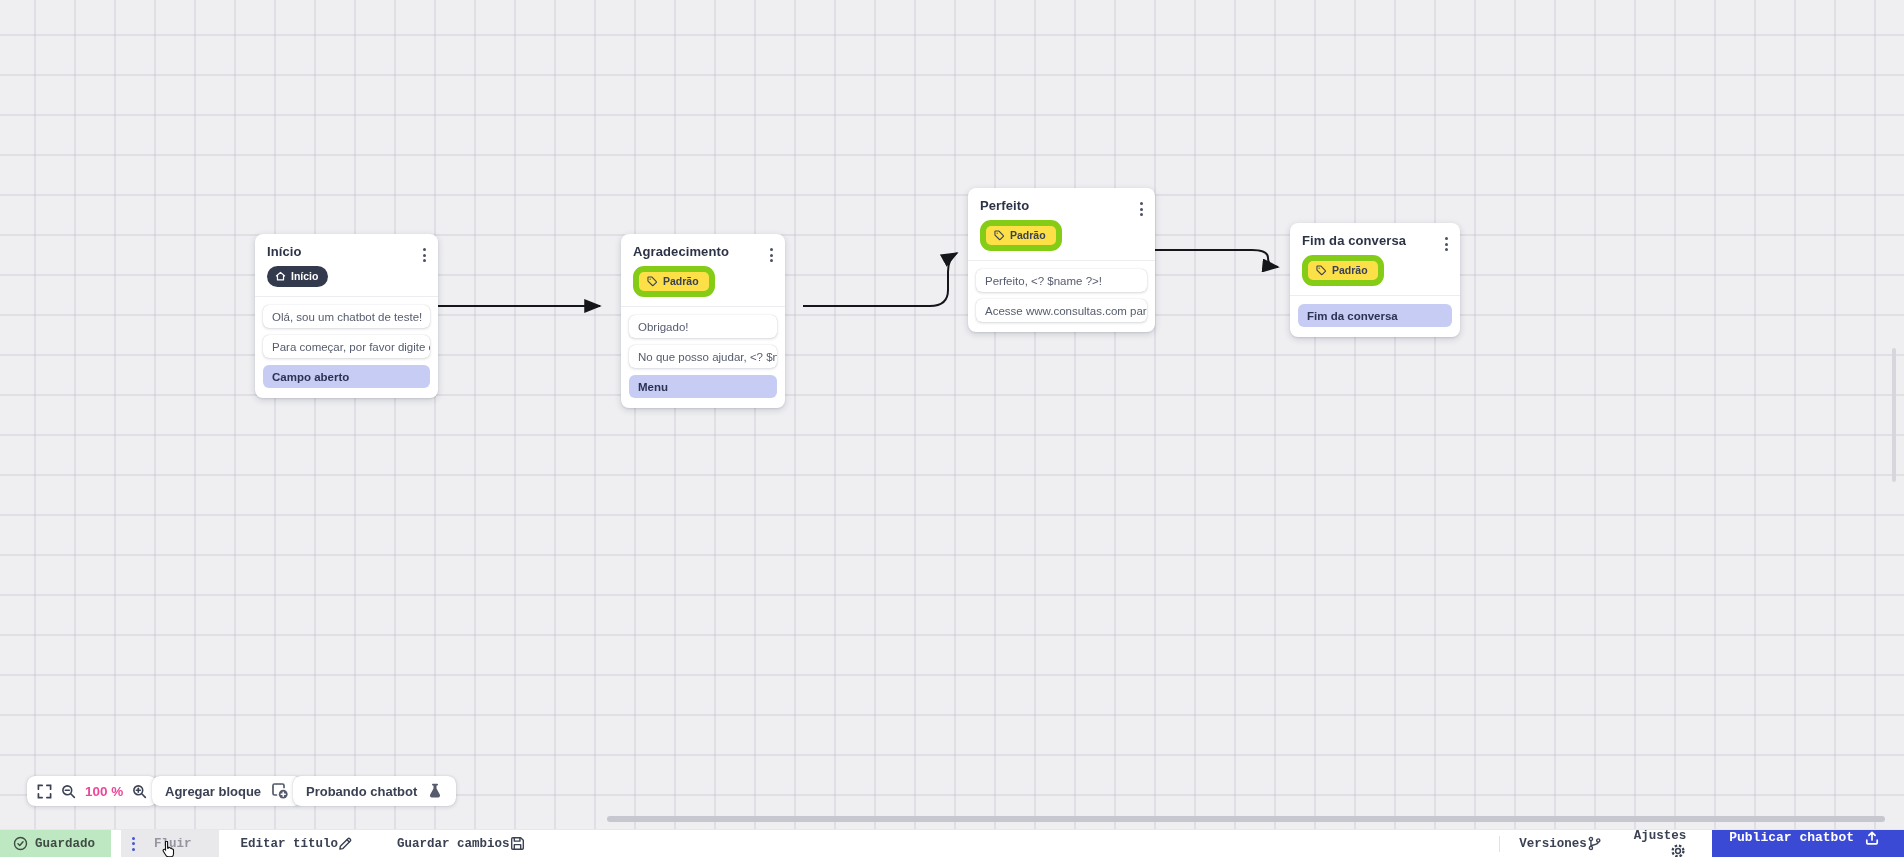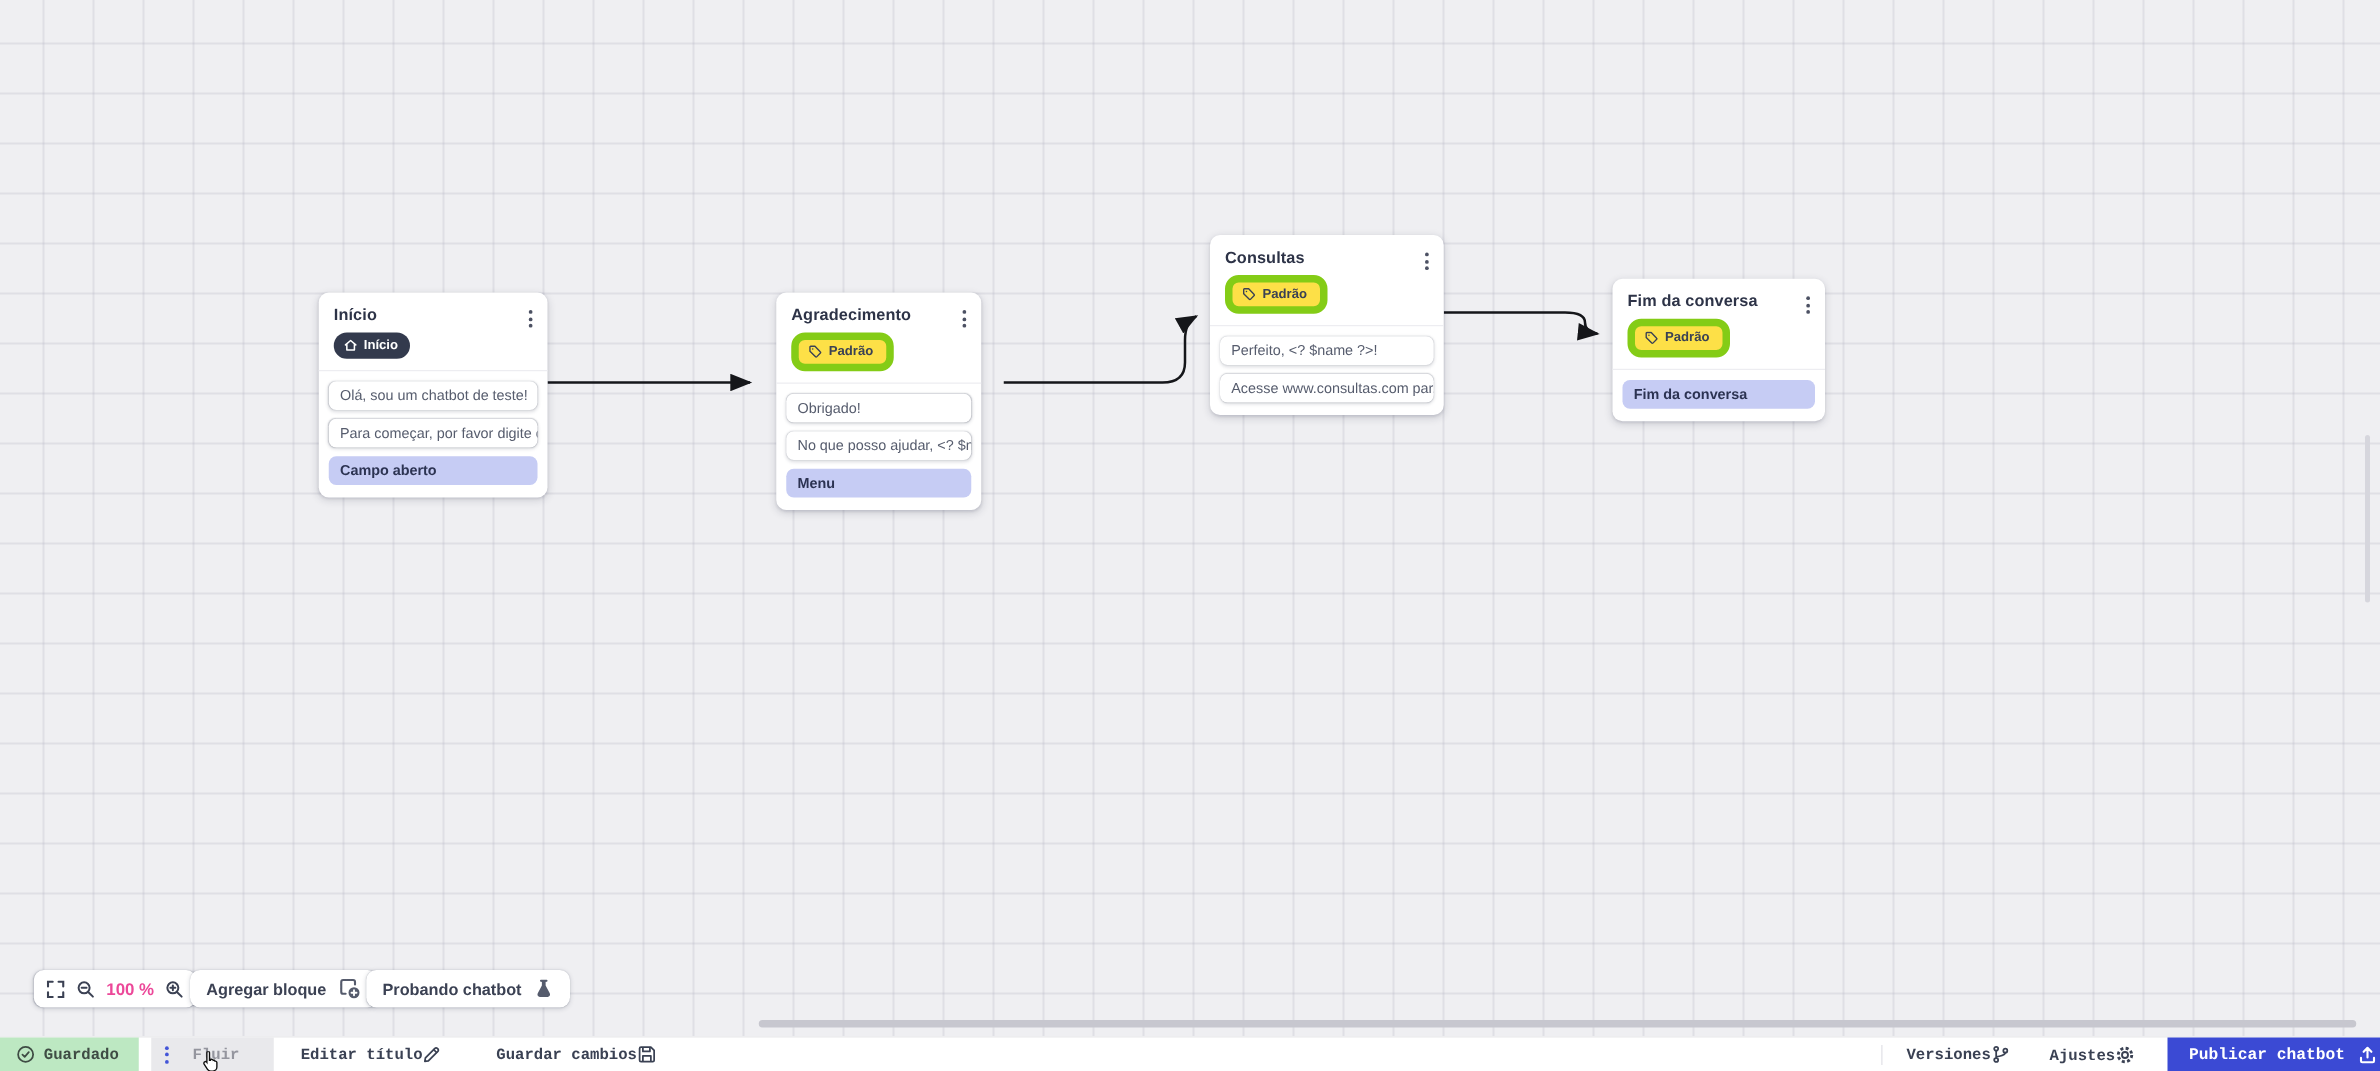--- a/index.html
+++ b/index.html
@@ -71,24 +71,24 @@
   .flow-tab { height:100%; background:#e9e9ec; display:flex; align-items:center; gap:19px; padding:0 27px 0 11px; margin-left:10px; cursor:pointer; }
   .flow-tab .kebab2 { display:flex; flex-direction:column; gap:2.5px; }
   .flow-tab .kebab2 i { width:3px; height:3px; border-radius:50%; background:#4355d8; }
   .flow-tab .lbl { color:#94959e; font-weight:600; }
   .bar-item { display:flex; align-items:flex-end; gap:0; cursor:pointer; }
   .edit-title { margin-left:22px; }
   .save-changes { margin-left:44px; }
   .spacer { flex:1; }
   .bar-divider { width:1px; height:16px; background:#e2e2e7; margin-right:19px; }
   .versions { margin-right:32px; }
-  .settings { margin-right:26px; }
+  .settings { margin-right:26px;flex-direction:column; }
   .publish-btn {
-    height:100%; border:none; background:#3b4ad4; color:#fff; display:flex; align-items:center; gap:10px;
-    padding:0 2px 0 17px; font-family:inherit; font-size:13px; font-weight:700; cursor:pointer;
+    height:100%; border:none; background:#3b4ad4; color:#fff; display:flex; align-items:flex-start; gap:10px;
+    padding:0 24px 0 17px; font-family:inherit; font-size:13px; font-weight:700; cursor:pointer;
   }
 
   .cursor { position:absolute; left:160px; top:841px; z-index:50; pointer-events:none; }
 </style>
 </head>
 <body>
 
 <div class="app">
 
   <div class="canvas">
@@ -144,21 +144,21 @@
       </div>
       <div class="node-body">
         <div class="nrow">Obrigado!</div>
         <div class="nrow">No que posso ajudar, &lt;? $name ...</div>
         <div class="nrow highlight">Menu</div>
       </div>
     </div>
 
     <div class="node" style="left:968px; top:188px; width:187px;">
       <div class="node-header">
-        <div class="node-title">Consultas</div>
+        <div class="node-title">Perfeito</div>
         <div class="kebab">
             <i></i>
             <i></i>
             <i></i>
           </div>
         <div class="badge outline">
           <svg width="11" height="11" viewBox="0 0 16 16" fill="none" stroke="#3a4154" stroke-width="1.6" stroke-linejoin="round">
               <path d="M7.2 1.5H2.2a.8.8 0 0 0-.8.8v5l6.5 6.5a.9.9 0 0 0 1.3 0l4.4-4.4a.9.9 0 0 0 0-1.3L7.2 1.5z"></path>
               <circle cx="4.6" cy="4.6" r="0.9" fill="#3a4154" stroke="none"></circle>
             </svg>

